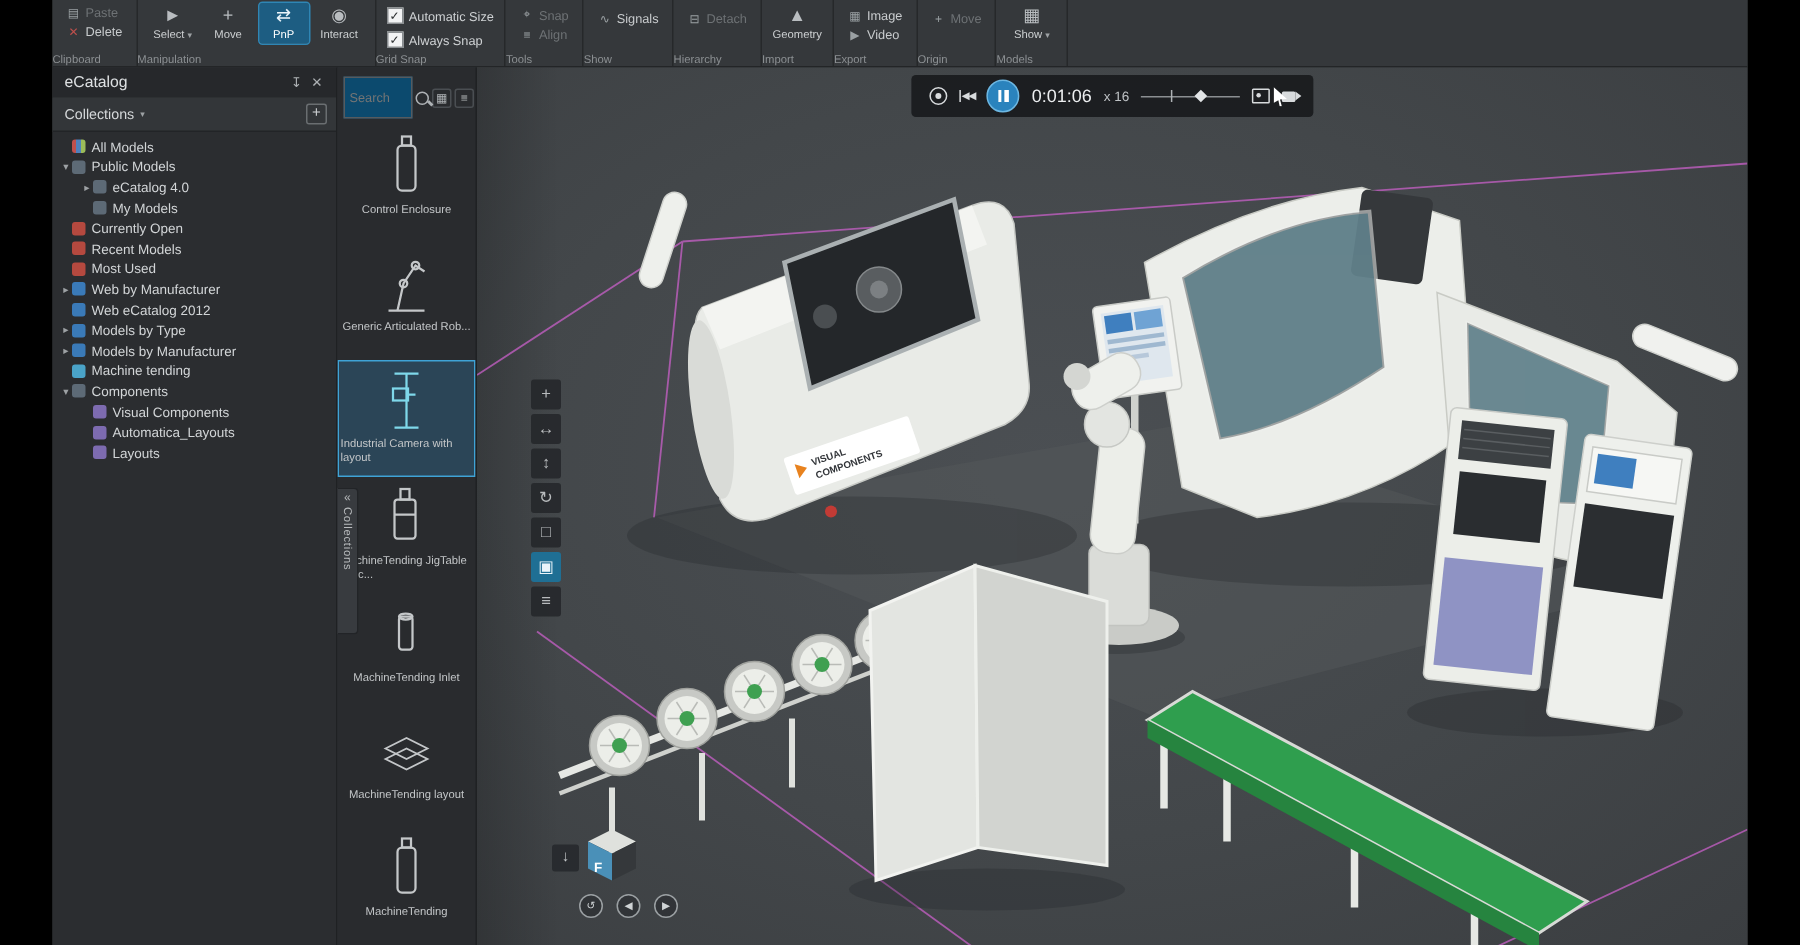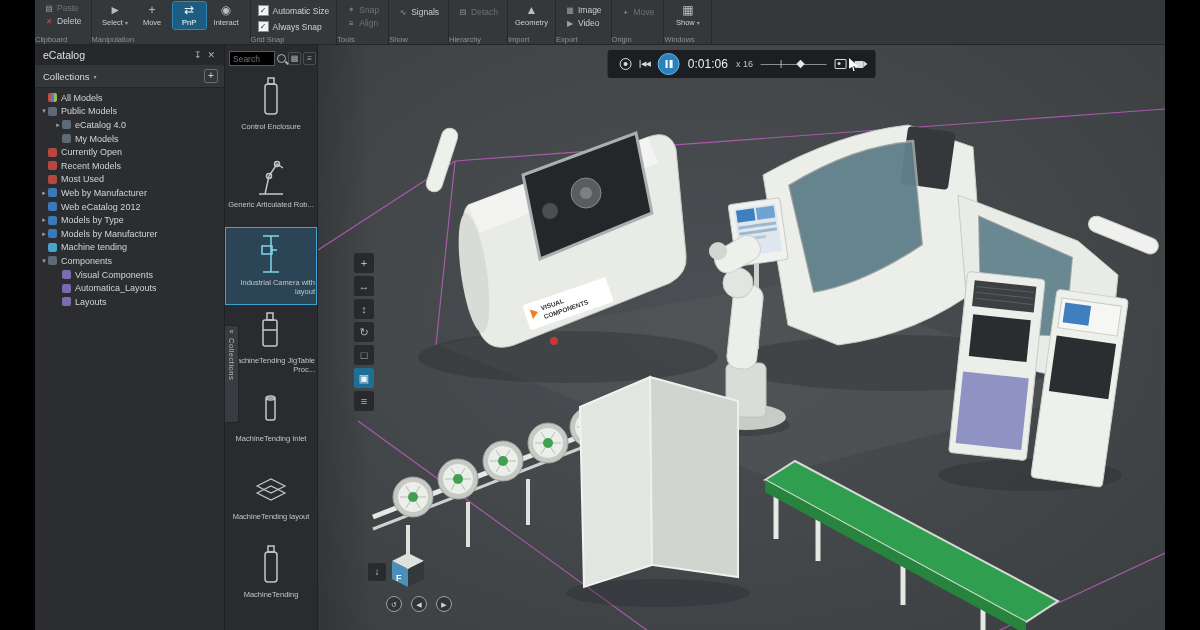--- a/index.html
+++ b/index.html
@@ -43,27 +43,27 @@
   .ic-books{background:linear-gradient(90deg,#c0504d 0 33%,#4f81bd 33% 66%,#9bbb59 66% 100%);}
   .ic-folder{background:#5d6a76;}
   .ic-red{background:#b5493f;}
   .ic-blue{background:#3a7ab8;}
   .ic-teal{background:#4aa3c8;}
   .ic-purple{background:#7d6bb0;}
 
   
   #catalog-panel{width:93px;background:#292b2e;position:relative;display:flex;flex-direction:column;border-right:1px solid #1f2123;box-sizing:border-box;}
   .search-row{display:flex;align-items:center;gap:2px;padding:6px 3px 5px 4px;}
-  #search-input{width:46px;height:15px;background:#000000;border:1px solid #565b5f;color:#d5d8da;font-size:8.5px;padding:0 3px;font-family:inherit;box-sizing:border-box;}
+  #search-input{width:46px;height:28px;background:#0c4a6e;border:1px solid #565b5f;color:#d5d8da;font-size:8.5px;padding:0 3px;font-family:inherit;box-sizing:border-box;}
   .sic{width:7px;height:7px;border:1.5px solid #aeb2b5;border-radius:50%;position:relative;display:inline-block;flex:none;}
   .sic::after{content:"";position:absolute;width:4px;height:1.5px;background:#aeb2b5;transform:rotate(45deg);right:-4px;bottom:-1px;}
   .vbtn{width:13px;height:13px;background:none;border:1px solid #4a4e52;color:#aeb2b5;font-size:8px;line-height:11px;text-align:center;padding:0;border-radius:2px;font-family:inherit;cursor:default;flex:none;}
   #items{flex:1;overflow:hidden;}
   .cell{height:78px;display:flex;flex-direction:column;align-items:center;justify-content:flex-start;padding-top:3px;box-sizing:border-box;cursor:default;}
-  .cell .cap{font-size:7.5px;line-height:8.5px;color:#c3c6c8;text-align:right;padding:1px 2px 0;}
+  .cell .cap{font-size:7.5px;line-height:8.5px;color:#c3c6c8;text-align:left;padding:1px 2px 0;}
   .cell.sel{outline:1px solid #3fa3d6;outline-offset:-1px;background:rgba(47,111,151,.4);}
   .thumb{flex:none;}
   .vtab{position:absolute;left:0;top:280px;width:13px;height:96px;background:#383b3f;border:1px solid #222427;border-left:0;border-radius:0 3px 3px 0;display:flex;flex-direction:column;align-items:center;color:#b8bbbd;cursor:default;}
   .vtab .chev{font-size:8px;line-height:12px;}
   .vtab .vtxt{writing-mode:vertical-rl;font-size:7.5px;letter-spacing:.5px;}
 
   
   #viewport{flex:1;position:relative;background:radial-gradient(ellipse at 45% 45%, #4b4f53 0%, #43474a 55%, #3b3e41 100%);overflow:hidden;}
   #viewport::before{content:"";position:absolute;left:0;top:0;bottom:0;width:55px;background:linear-gradient(90deg,rgba(0,0,0,.18),rgba(0,0,0,0));pointer-events:none;}
   #scene{position:absolute;left:0;top:0;}
@@ -217,21 +217,21 @@
             </button>
         </div>
         <div class="rlabel">Origin</div>
       </div>
 
       <div class="rgroup">
         <button class="rbig">
             <span class="bic">▦</span>
             <span><span>Show</span> <span class="caret">▾</span></span>
           </button>
-        <div class="rlabel">Windows</div>
+        <div class="rlabel">Models</div>
       </div>
     </div>
 
     <div id="main">
 
       <div id="tree-panel">
         <div class="panel-title">
           <span>eCatalog</span>
           <span class="sp"></span>
           <button class="tbtn">↧</button>

